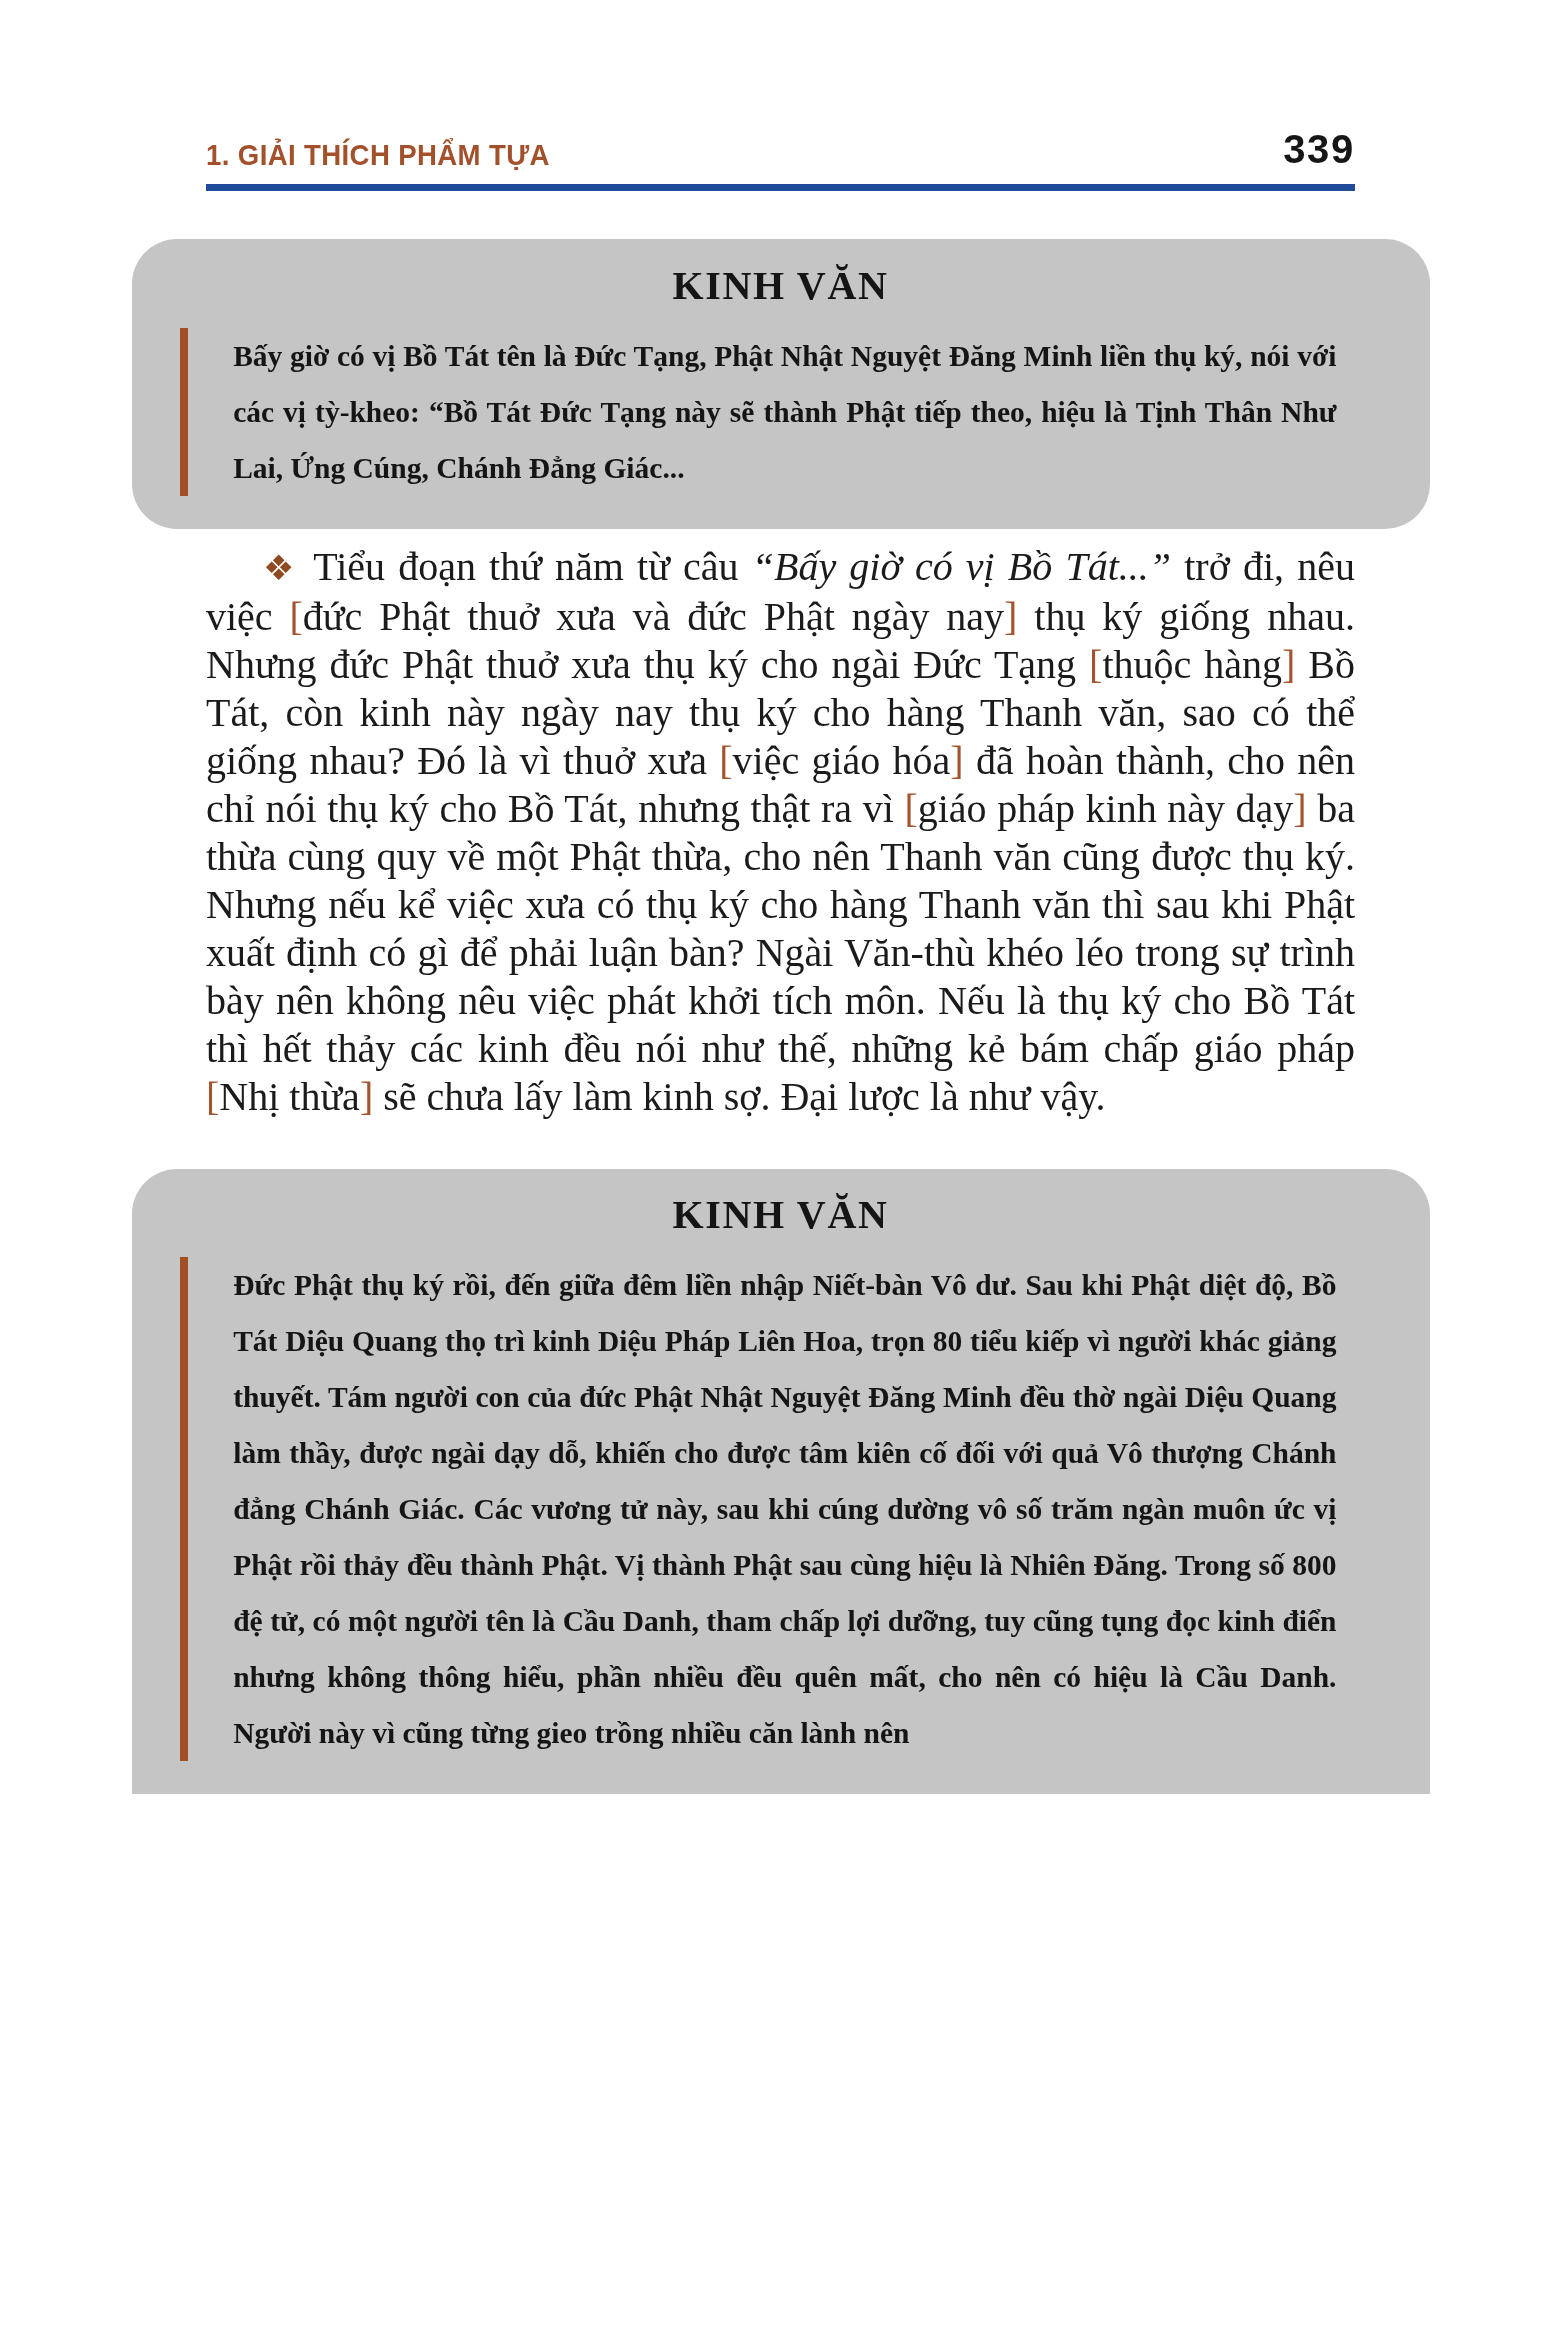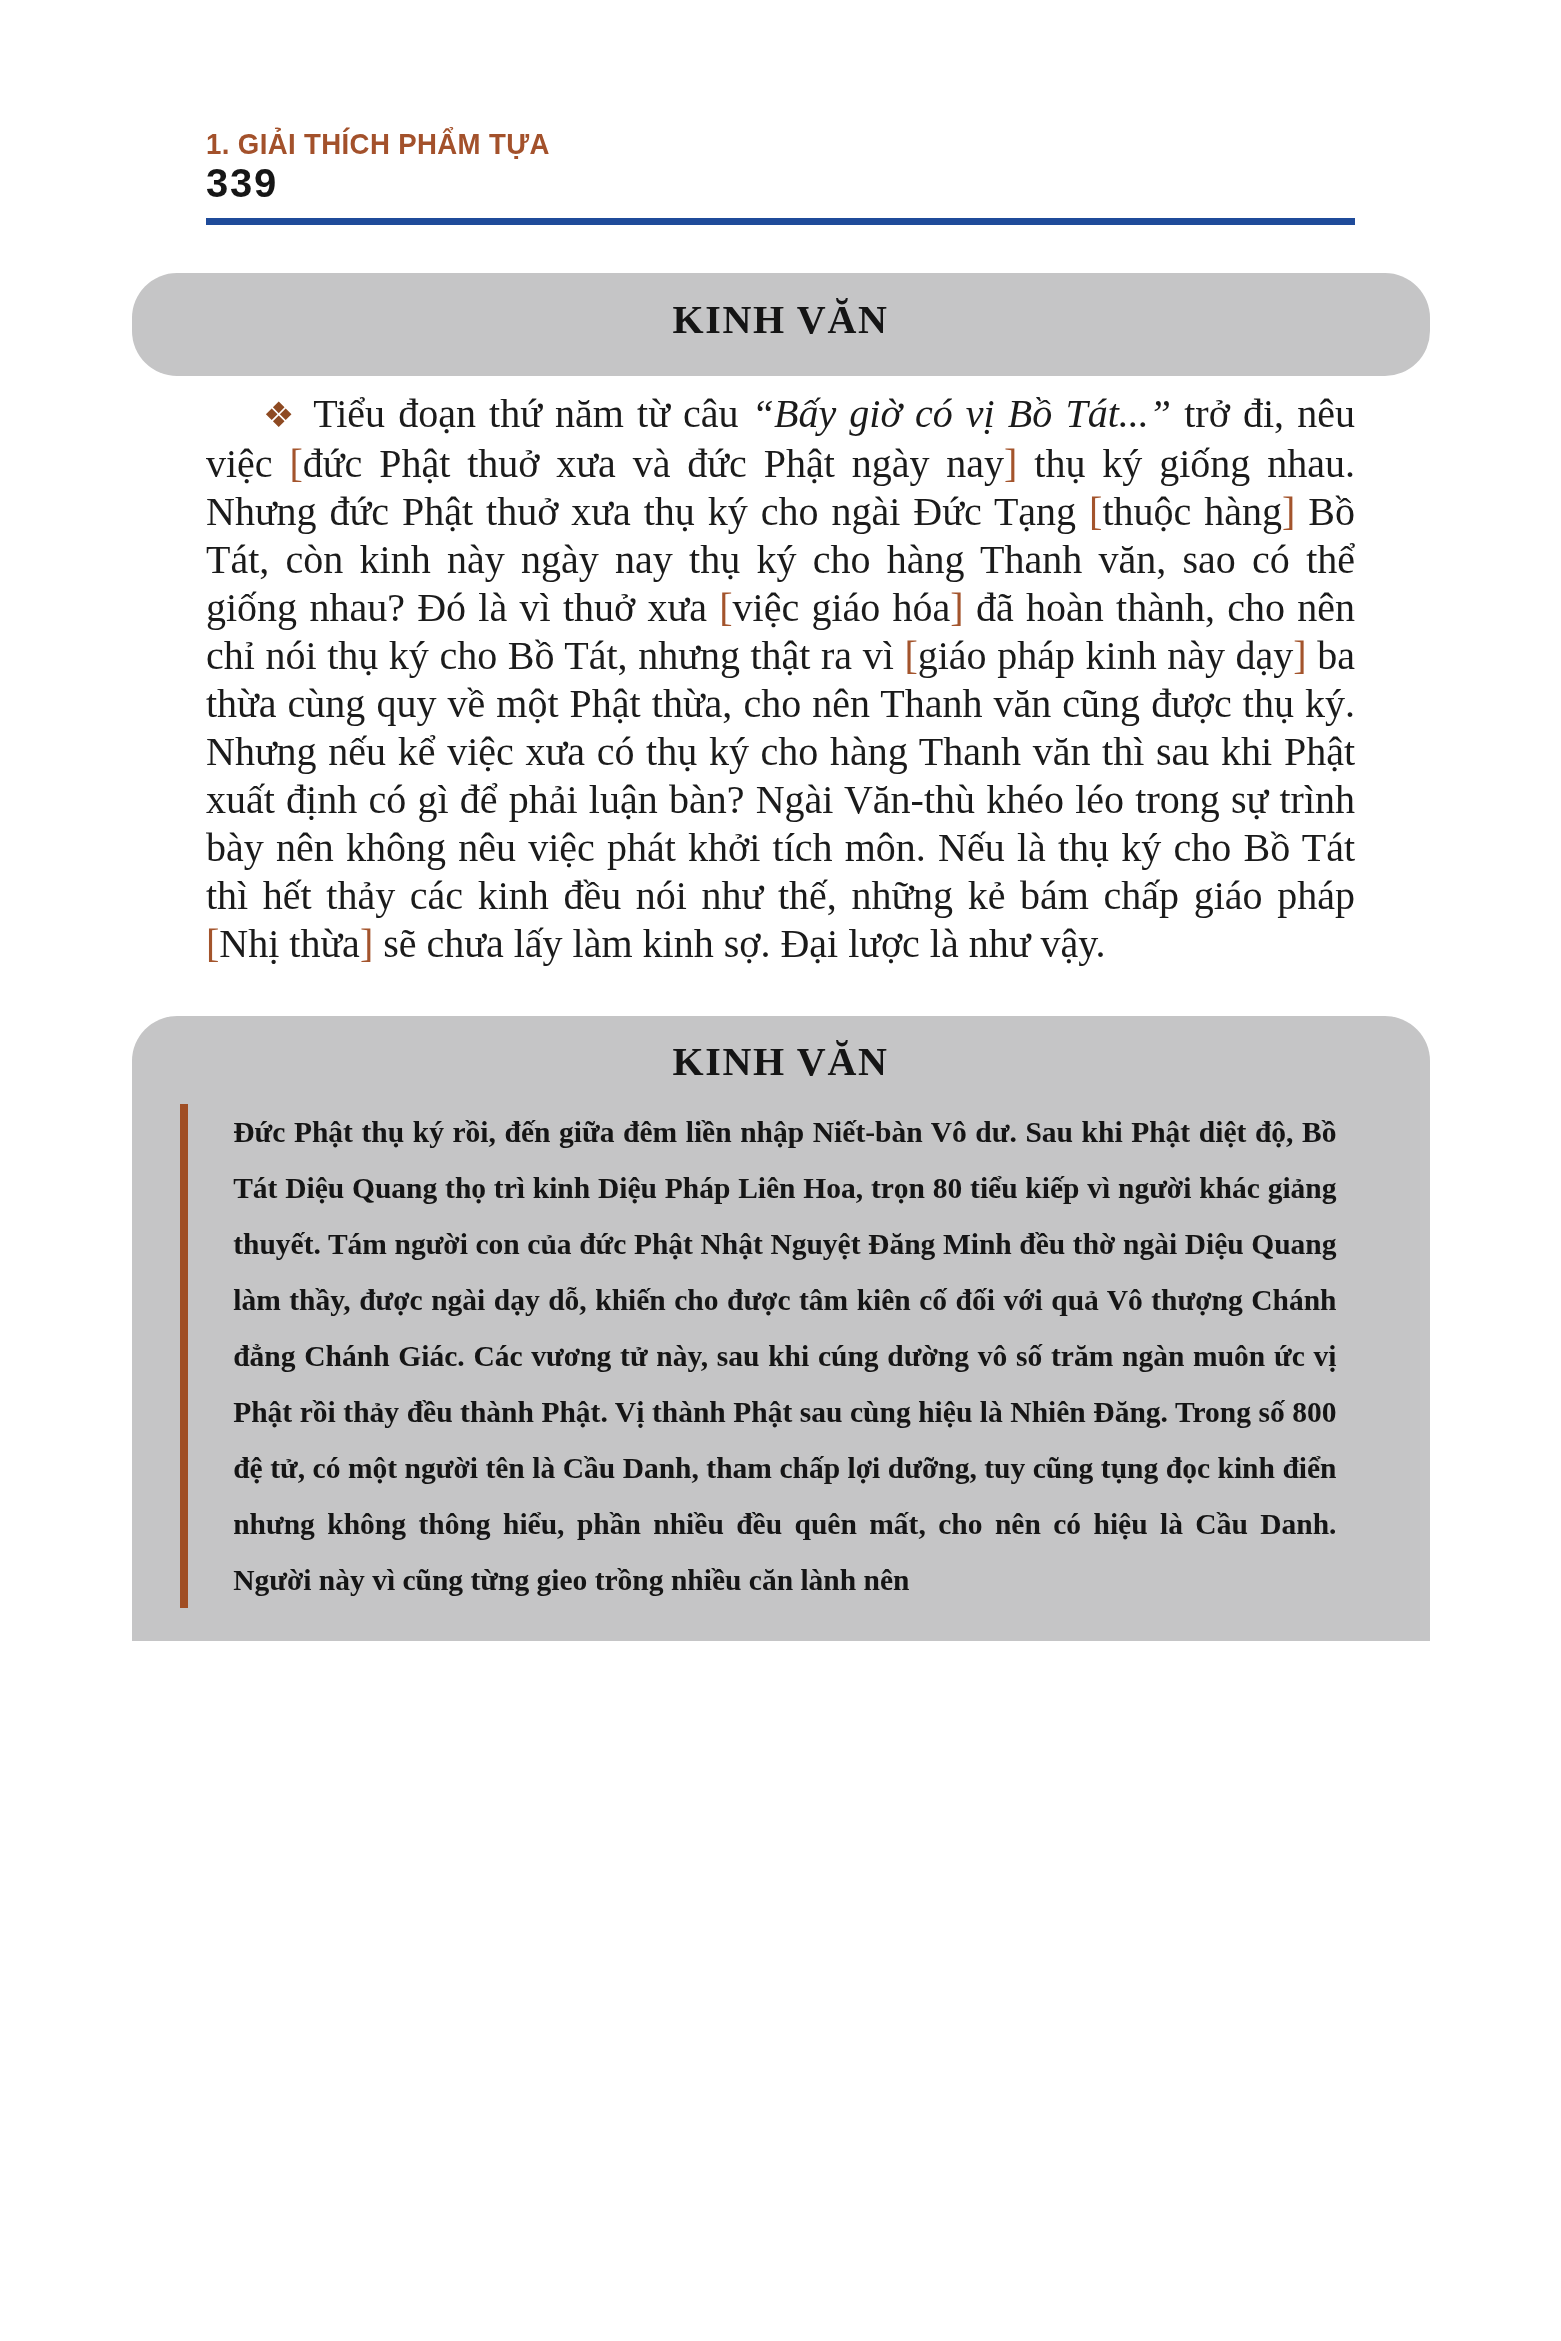--- a/index.html
+++ b/index.html
@@ -12,23 +12,22 @@
     position: relative;
     overflow: hidden;
   }
 
   .page-header {
     margin: 0 206px;
     padding-top: 127px;
     padding-bottom: 12px;
     display: flex;
     justify-content: space-between;
-    align-items: flex-start;
+    align-items: flex-end;
     border-bottom: 7px solid var(--rule-blue, #1f4b9a);
-    flex-direction: column;
   }
   .section-heading {
     font-family: "Liberation Sans", sans-serif;
     font-weight: bold;
     font-size: 30px;
     letter-spacing: 0.4px;
     color: var(--accent-brown, #a3512b);
     transform: scaleX(0.92);
     transform-origin: left bottom;
   }
@@ -99,20 +98,24 @@
 
 <div>
 
   <header class="page-header">
     <div class="section-heading">1. GIẢI THÍCH PHẨM TỰA</div>
     <div class="page-number">339</div>
   </header>
 
   <section class="kinh-box">
     <div class="kinh-title">KINH VĂN</div>
+    <div class="quote-row">
+      <div class="quote-bar"></div>
+      <div class="quote-text">Bấy giờ có vị Bồ Tát tên là Đức Tạng, Phật Nhật Nguyệt Đăng Minh liền thụ ký, nói với các vị tỳ-kheo: “Bồ Tát Đức Tạng này sẽ thành Phật tiếp theo, hiệu là Tịnh Thân Như Lai, Ứng Cúng, Chánh Đẳng Giác...</div>
+    </div>
   </section>
 
   <p class="commentary"><span class="seg-bullet">❖</span><span class="seg-normal">Tiểu đoạn thứ năm từ câu </span><span class="seg-italic">“Bấy giờ có vị Bồ Tát...”</span><span class="seg-normal"> trở đi, nêu việc </span><span class="seg-bracket">[</span><span class="seg-normal">đức Phật thuở xưa và đức Phật ngày nay</span><span class="seg-bracket">]</span><span class="seg-normal"> thụ ký giống nhau. Nhưng đức Phật thuở xưa thụ ký cho ngài Đức Tạng </span><span class="seg-bracket">[</span><span class="seg-normal">thuộc hàng</span><span class="seg-bracket">]</span><span class="seg-normal"> Bồ Tát, còn kinh này ngày nay thụ ký cho hàng Thanh văn, sao có thể giống nhau? Đó là vì thuở xưa </span><span class="seg-bracket">[</span><span class="seg-normal">việc giáo hóa</span><span class="seg-bracket">]</span><span class="seg-normal"> đã hoàn thành, cho nên chỉ nói thụ ký cho Bồ Tát, nhưng thật ra vì </span><span class="seg-bracket">[</span><span class="seg-normal">giáo pháp kinh này dạy</span><span class="seg-bracket">]</span><span class="seg-normal"> ba thừa cùng quy về một Phật thừa, cho nên Thanh văn cũng được thụ ký. Nhưng nếu kể việc xưa có thụ ký cho hàng Thanh văn thì sau khi Phật xuất định có gì để phải luận bàn? Ngài Văn-thù khéo léo trong sự trình bày nên không nêu việc phát khởi tích môn. Nếu là thụ ký cho Bồ Tát thì hết thảy các kinh đều nói như thế, những kẻ bám chấp giáo pháp </span><span class="seg-bracket">[</span><span class="seg-normal">Nhị thừa</span><span class="seg-bracket">]</span><span class="seg-normal"> sẽ chưa lấy làm kinh sợ. Đại lược là như vậy.</span></p>
 
   <section class="kinh-box clipped-bottom">
     <div class="kinh-title">KINH VĂN</div>
     <div class="quote-row">
       <div class="quote-bar"></div>
       <div class="quote-text">Đức Phật thụ ký rồi, đến giữa đêm liền nhập Niết-bàn Vô dư. Sau khi Phật diệt độ, Bồ Tát Diệu Quang thọ trì kinh Diệu Pháp Liên Hoa, trọn 80 tiểu kiếp vì người khác giảng thuyết. Tám người con của đức Phật Nhật Nguyệt Đăng Minh đều thờ ngài Diệu Quang làm thầy, được ngài dạy dỗ, khiến cho được tâm kiên cố đối với quả Vô thượng Chánh đẳng Chánh Giác. Các vương tử này, sau khi cúng dường vô số trăm ngàn muôn ức vị Phật rồi thảy đều thành Phật. Vị thành Phật sau cùng hiệu là Nhiên Đăng. Trong số 800 đệ tử, có một người tên là Cầu Danh, tham chấp lợi dưỡng, tuy cũng tụng đọc kinh điển nhưng không thông hiểu, phần nhiều đều quên mất, cho nên có hiệu là Cầu Danh. Người này vì cũng từng gieo trồng nhiều căn lành nên</div>
     </div>

